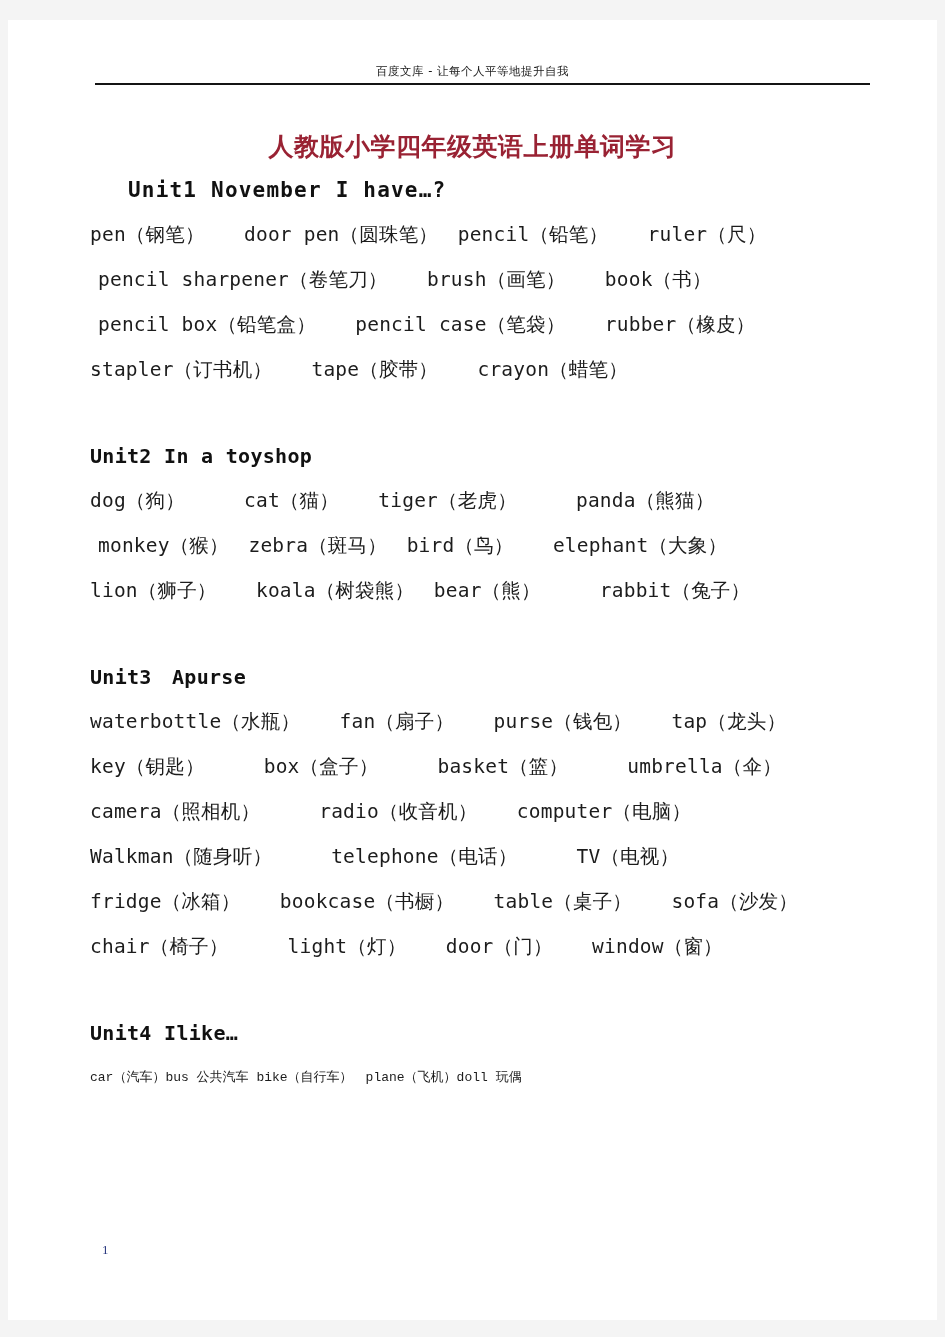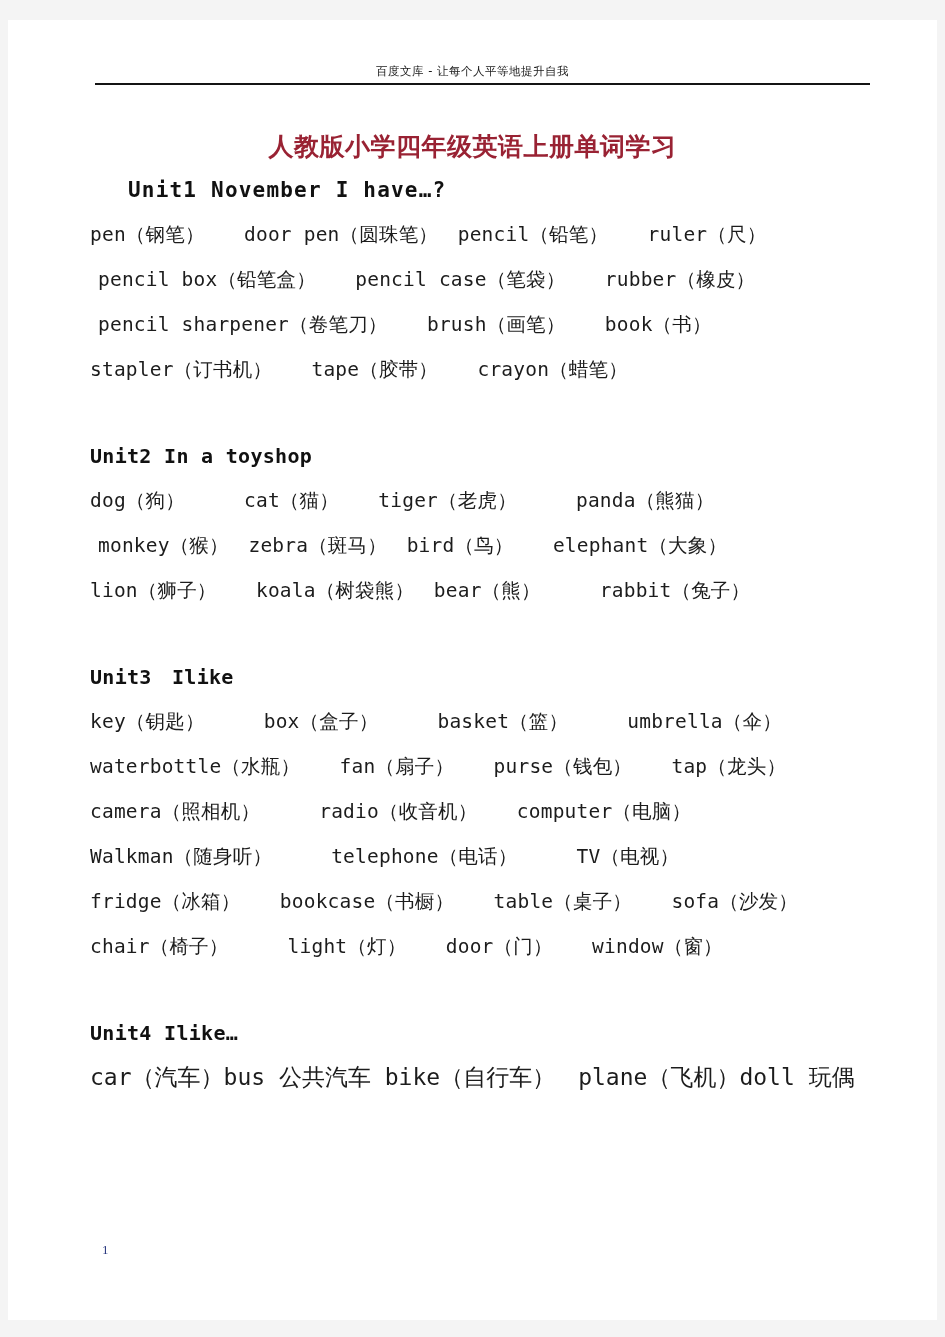--- a/index.html
+++ b/index.html
@@ -96,21 +96,22 @@
     line-height: 45px;
     height: 45px;
     white-space: nowrap;
     letter-spacing: 0.2px;
   }
   .vocab-row.shift {
     padding-left: 8px;
   }
   .vocab-row.dense {
     letter-spacing: 0;
-    font-size: 23px;
+    font-size: 13px;
+    font-family: Liberation Mono, monospace;
   }
 
   .spacer-lg { height: 42px; }
 
   
   .page-number {
     position: absolute;
     left: 94px;
     top: 1222px;
     font-family: "Liberation Serif", serif;
@@ -126,36 +127,36 @@
   <div class="doc-header">百度文库 - 让每个人平等地提升自我</div>
 
   <div class="header-rule"></div>
 
   <h1 class="doc-title">人教版小学四年级英语上册单词学习</h1>
 
   <div class="content">
 
     <div class="unit-head indented">Unit1 November I have…?</div>
     <div class="vocab-row">pen（钢笔）　　door pen（圆珠笔）　pencil（铅笔）　　ruler（尺）</div>
+    <div class="vocab-row shift">pencil sharpener（卷笔刀）　　brush（画笔）　　book（书）</div>
     <div class="vocab-row shift">pencil box（铅笔盒）　　pencil case（笔袋）　　rubber（橡皮）</div>
-    <div class="vocab-row shift">pencil sharpener（卷笔刀）　　brush（画笔）　　book（书）</div>
     <div class="vocab-row">stapler（订书机）　　tape（胶带）　　crayon（蜡笔）</div>
 
     <div class="spacer-lg"></div>
 
     <div class="unit-head">Unit2 In a toyshop</div>
     <div class="vocab-row">dog（狗）　　　cat（猫）　　tiger（老虎）　　　panda（熊猫）</div>
     <div class="vocab-row shift">monkey（猴）　zebra（斑马）　bird（鸟）　　elephant（大象）</div>
     <div class="vocab-row">lion（狮子）　　koala（树袋熊）　bear（熊）　　　rabbit（兔子）</div>
 
     <div class="spacer-lg"></div>
 
-    <div class="unit-head">Unit3　Ilike</div>
+    <div class="unit-head">Unit3　Apurse</div>
+    <div class="vocab-row">waterbottle（水瓶）　　fan（扇子）　　purse（钱包）　　tap（龙头）</div>
     <div class="vocab-row">key（钥匙）　　　box（盒子）　　　basket（篮）　　　umbrella（伞）</div>
-    <div class="vocab-row">waterbottle（水瓶）　　fan（扇子）　　purse（钱包）　　tap（龙头）</div>
     <div class="vocab-row">camera（照相机）　　　radio（收音机）　　computer（电脑）</div>
     <div class="vocab-row">Walkman（随身听）　　　telephone（电话）　　　TV（电视）</div>
     <div class="vocab-row">fridge（冰箱）　　bookcase（书橱）　　table（桌子）　　sofa（沙发）</div>
     <div class="vocab-row">chair（椅子）　　　light（灯）　　door（门）　　window（窗）</div>
 
     <div class="spacer-lg"></div>
 
     <div class="unit-head">Unit4 Ilike…</div>
     <div class="vocab-row dense">car（汽车）bus 公共汽车 bike（自行车）　plane（飞机）doll 玩偶</div>
 

